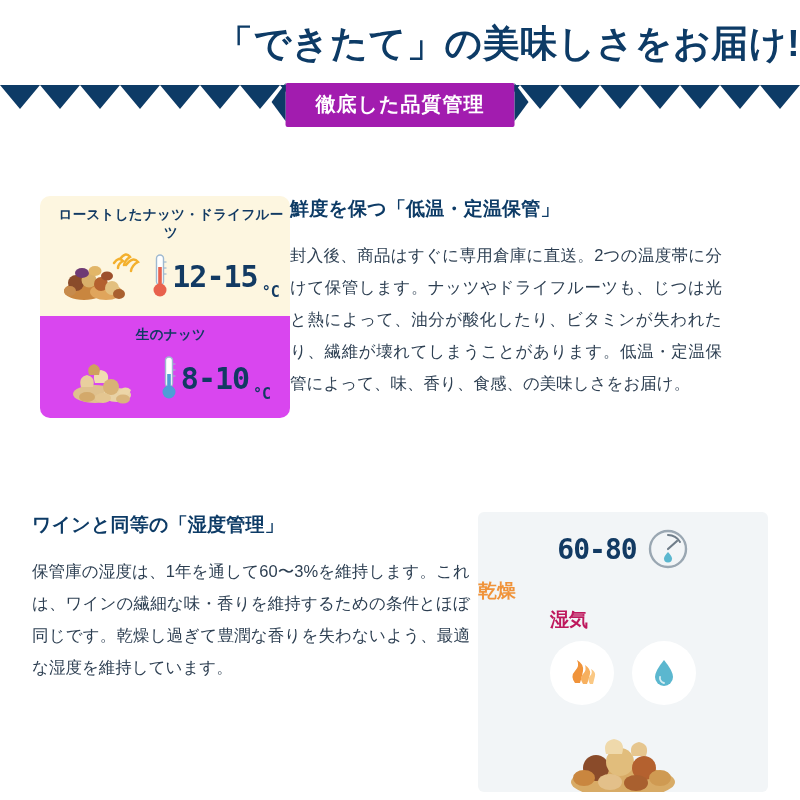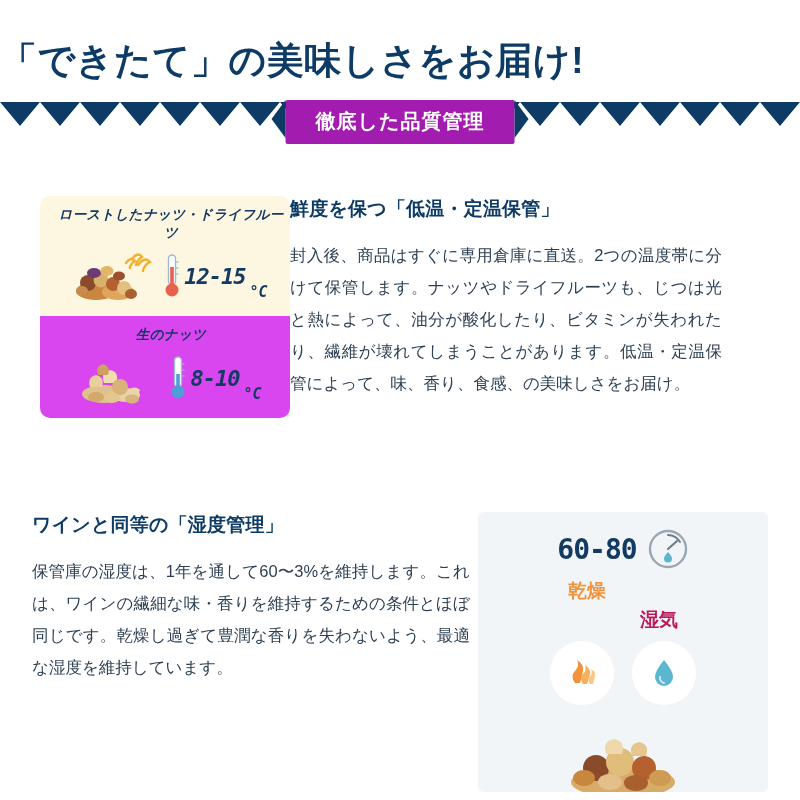--- a/index.html
+++ b/index.html
@@ -17,22 +17,22 @@
   }
   .page {
     position: relative;
     width: 800px;
     height: 800px;
     box-sizing: border-box;
   }
 
   
   .header {
-    padding-top: 38px;
-    text-align: left;
+    padding-top: 21px;
+    text-align: right;
   }
   .headline {
     font-size: 37px;
     font-weight: bold;
     letter-spacing: 0.5px;
     color: #0d3b66;
     line-height: 1.25;
   }
 
   .zigzag-band {
@@ -92,21 +92,20 @@
     padding-left: 40px;
     box-sizing: border-box;
   }
   .temp-card {
     border-radius: 10px;
     overflow: hidden;
     width: 250px;
   }
   .temp-block {
     padding: 10px 0 8px 12px;
-    font-style: italic;
   }
   .temp-block.roast { background: #fdf6e0; }
   .temp-block.raw { background: #d946ef; }
   .temp-label {
     text-align: center;
     font-size: 13.5px;
     font-weight: bold;
     color: #123a63;
     margin-bottom: 2px;
     letter-spacing: 0.3px;
@@ -122,21 +121,21 @@
     width: 86px;
     height: 58px;
     position: relative;
   }
   .therm {
     width: 16px;
     height: 46px;
     position: relative;
   }
   .temp-value {
-    font-size: 22px;
+    font-size: 30px;
     font-weight: bold;
     color: #123a63;
     font-family: "DejaVu Sans Mono", monospace;
     letter-spacing: -1px;
     text-align: right;
   }
   .temp-unit {
     font-size: 15px;
     font-weight: bold;
     color: #123a63;
@@ -205,21 +204,20 @@
     font-family: "DejaVu Sans Mono", monospace;
     letter-spacing: -1px;
   }
   .gauge {
     width: 42px;
     height: 42px;
     position: relative;
   }
   .humid-labels {
     display: flex;
-    justify-content: center;
     gap: 34px;
     margin-top: 8px;
   }
   .hl {
     font-size: 19px;
     font-weight: bold;
   }
   .hl.dry { color: #f0933a; }
   .hl.wet { color: #be185d; margin-top: 29px; }
   .humid-icons {

